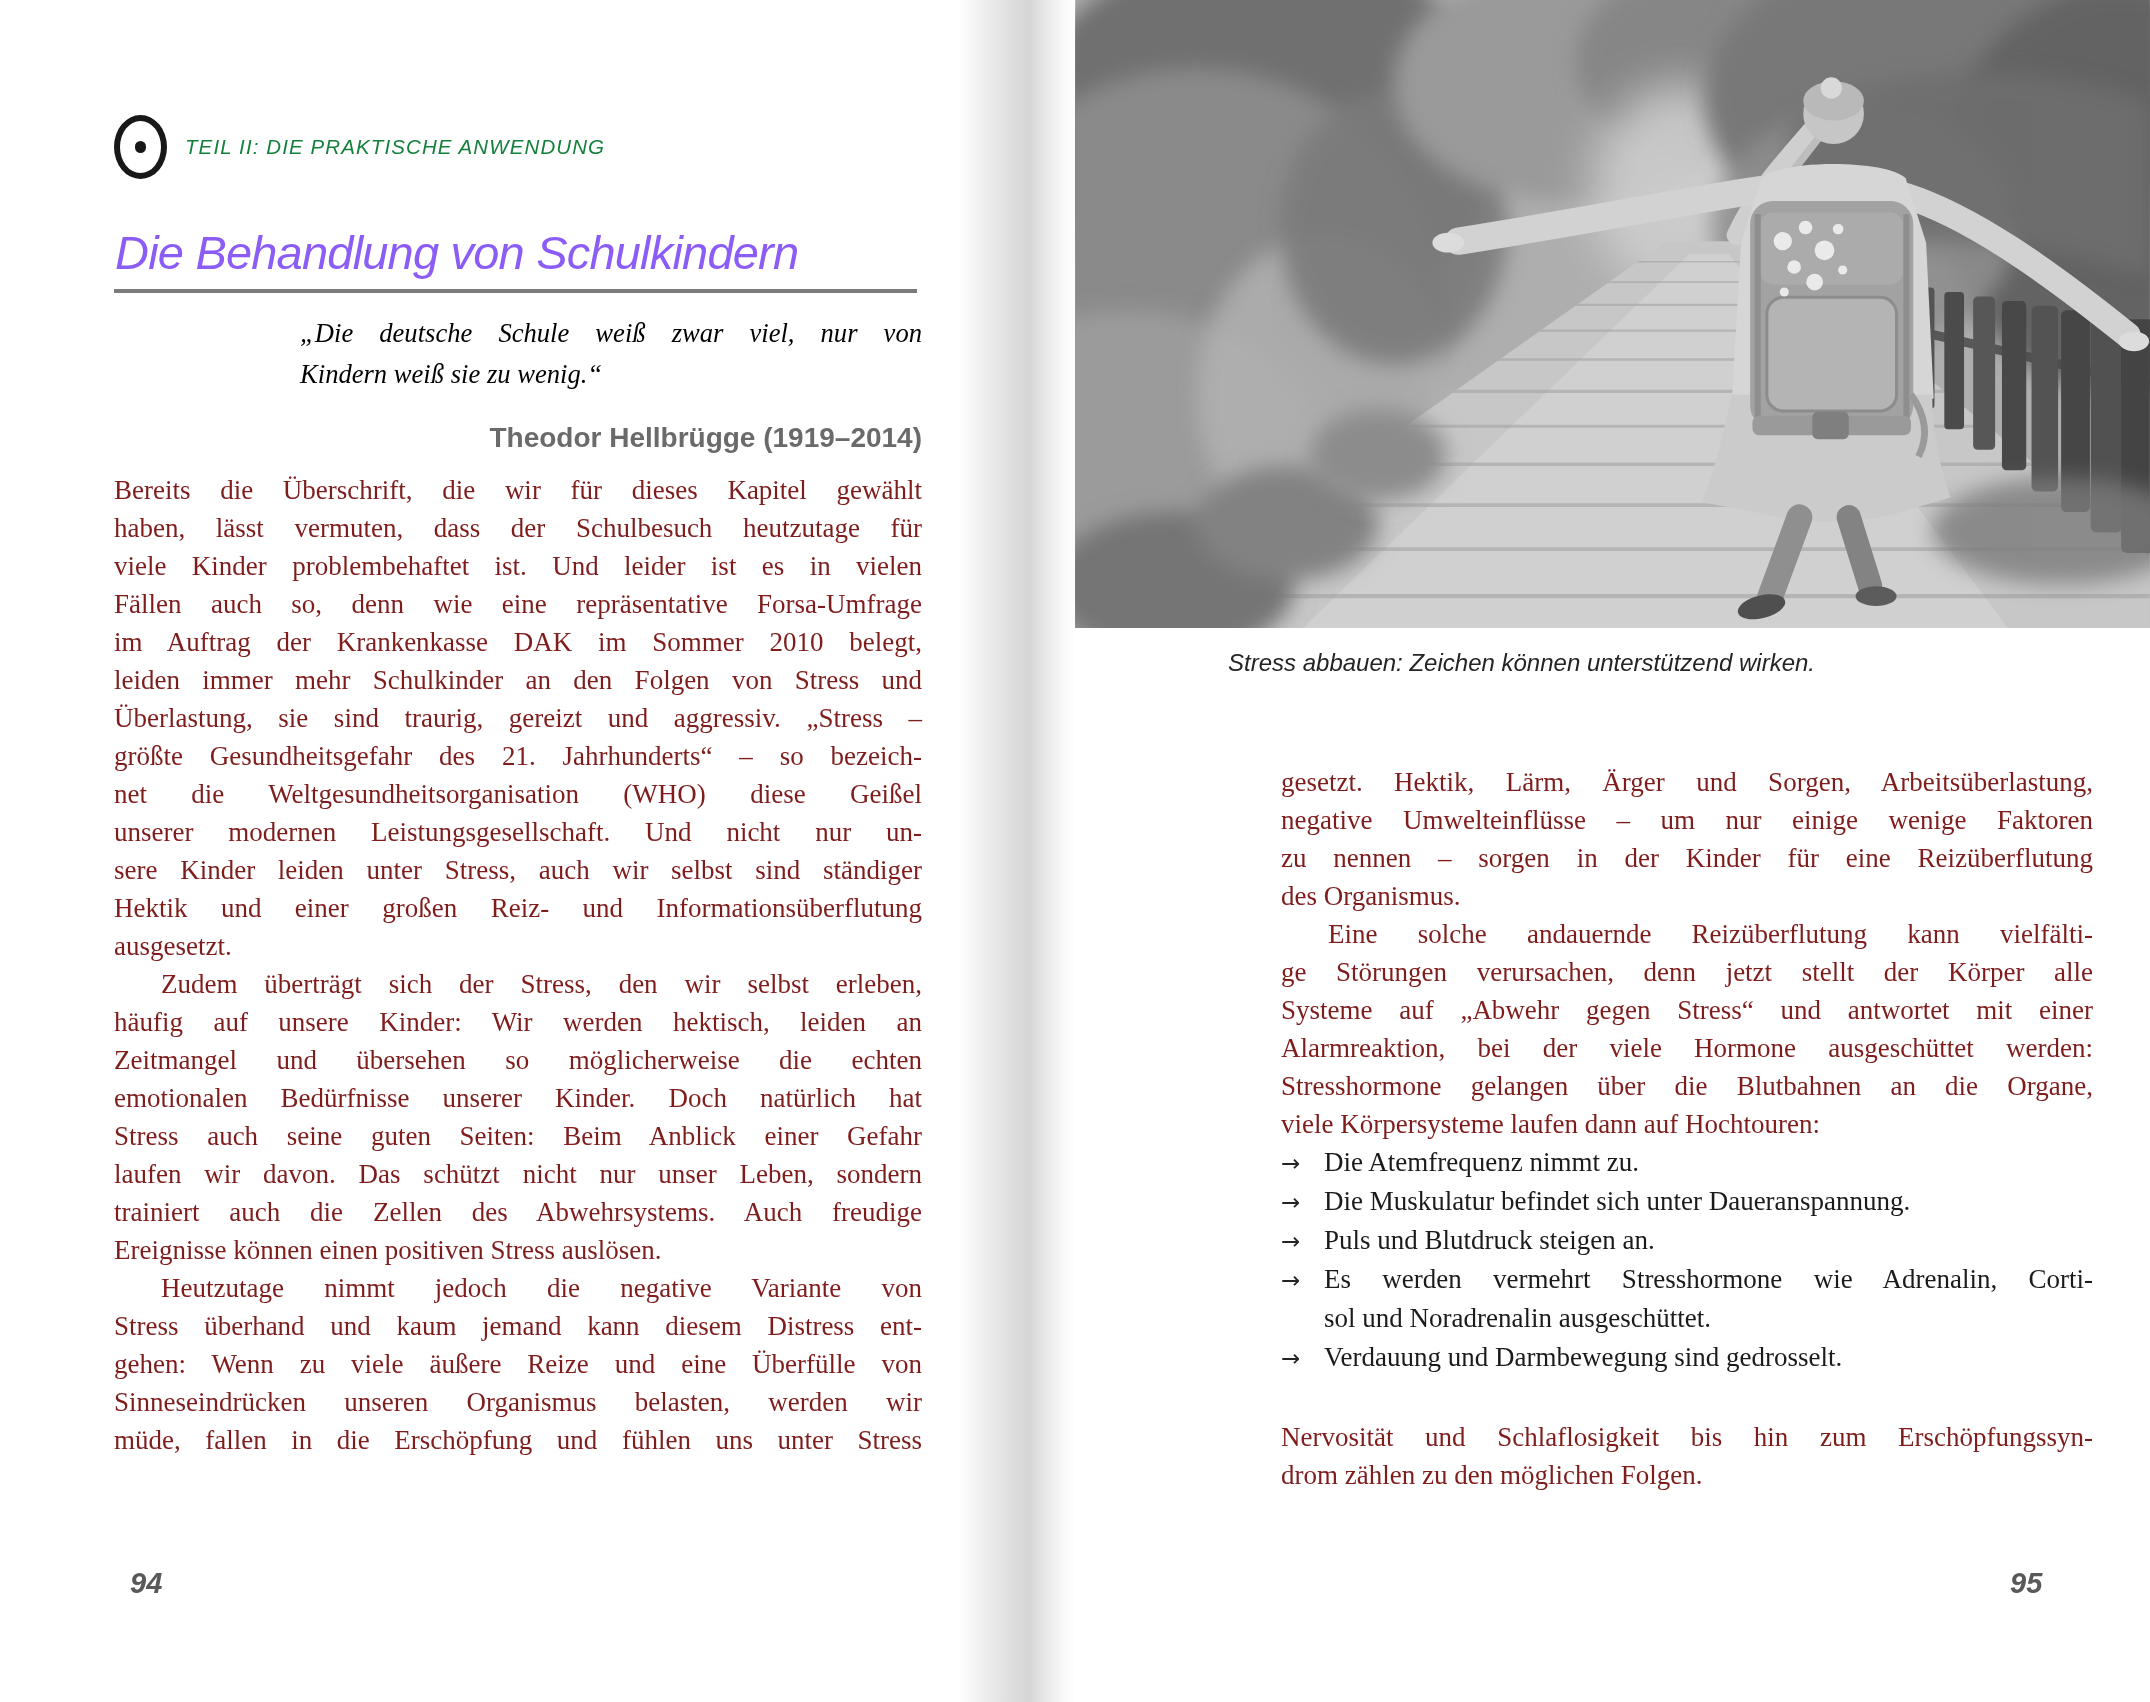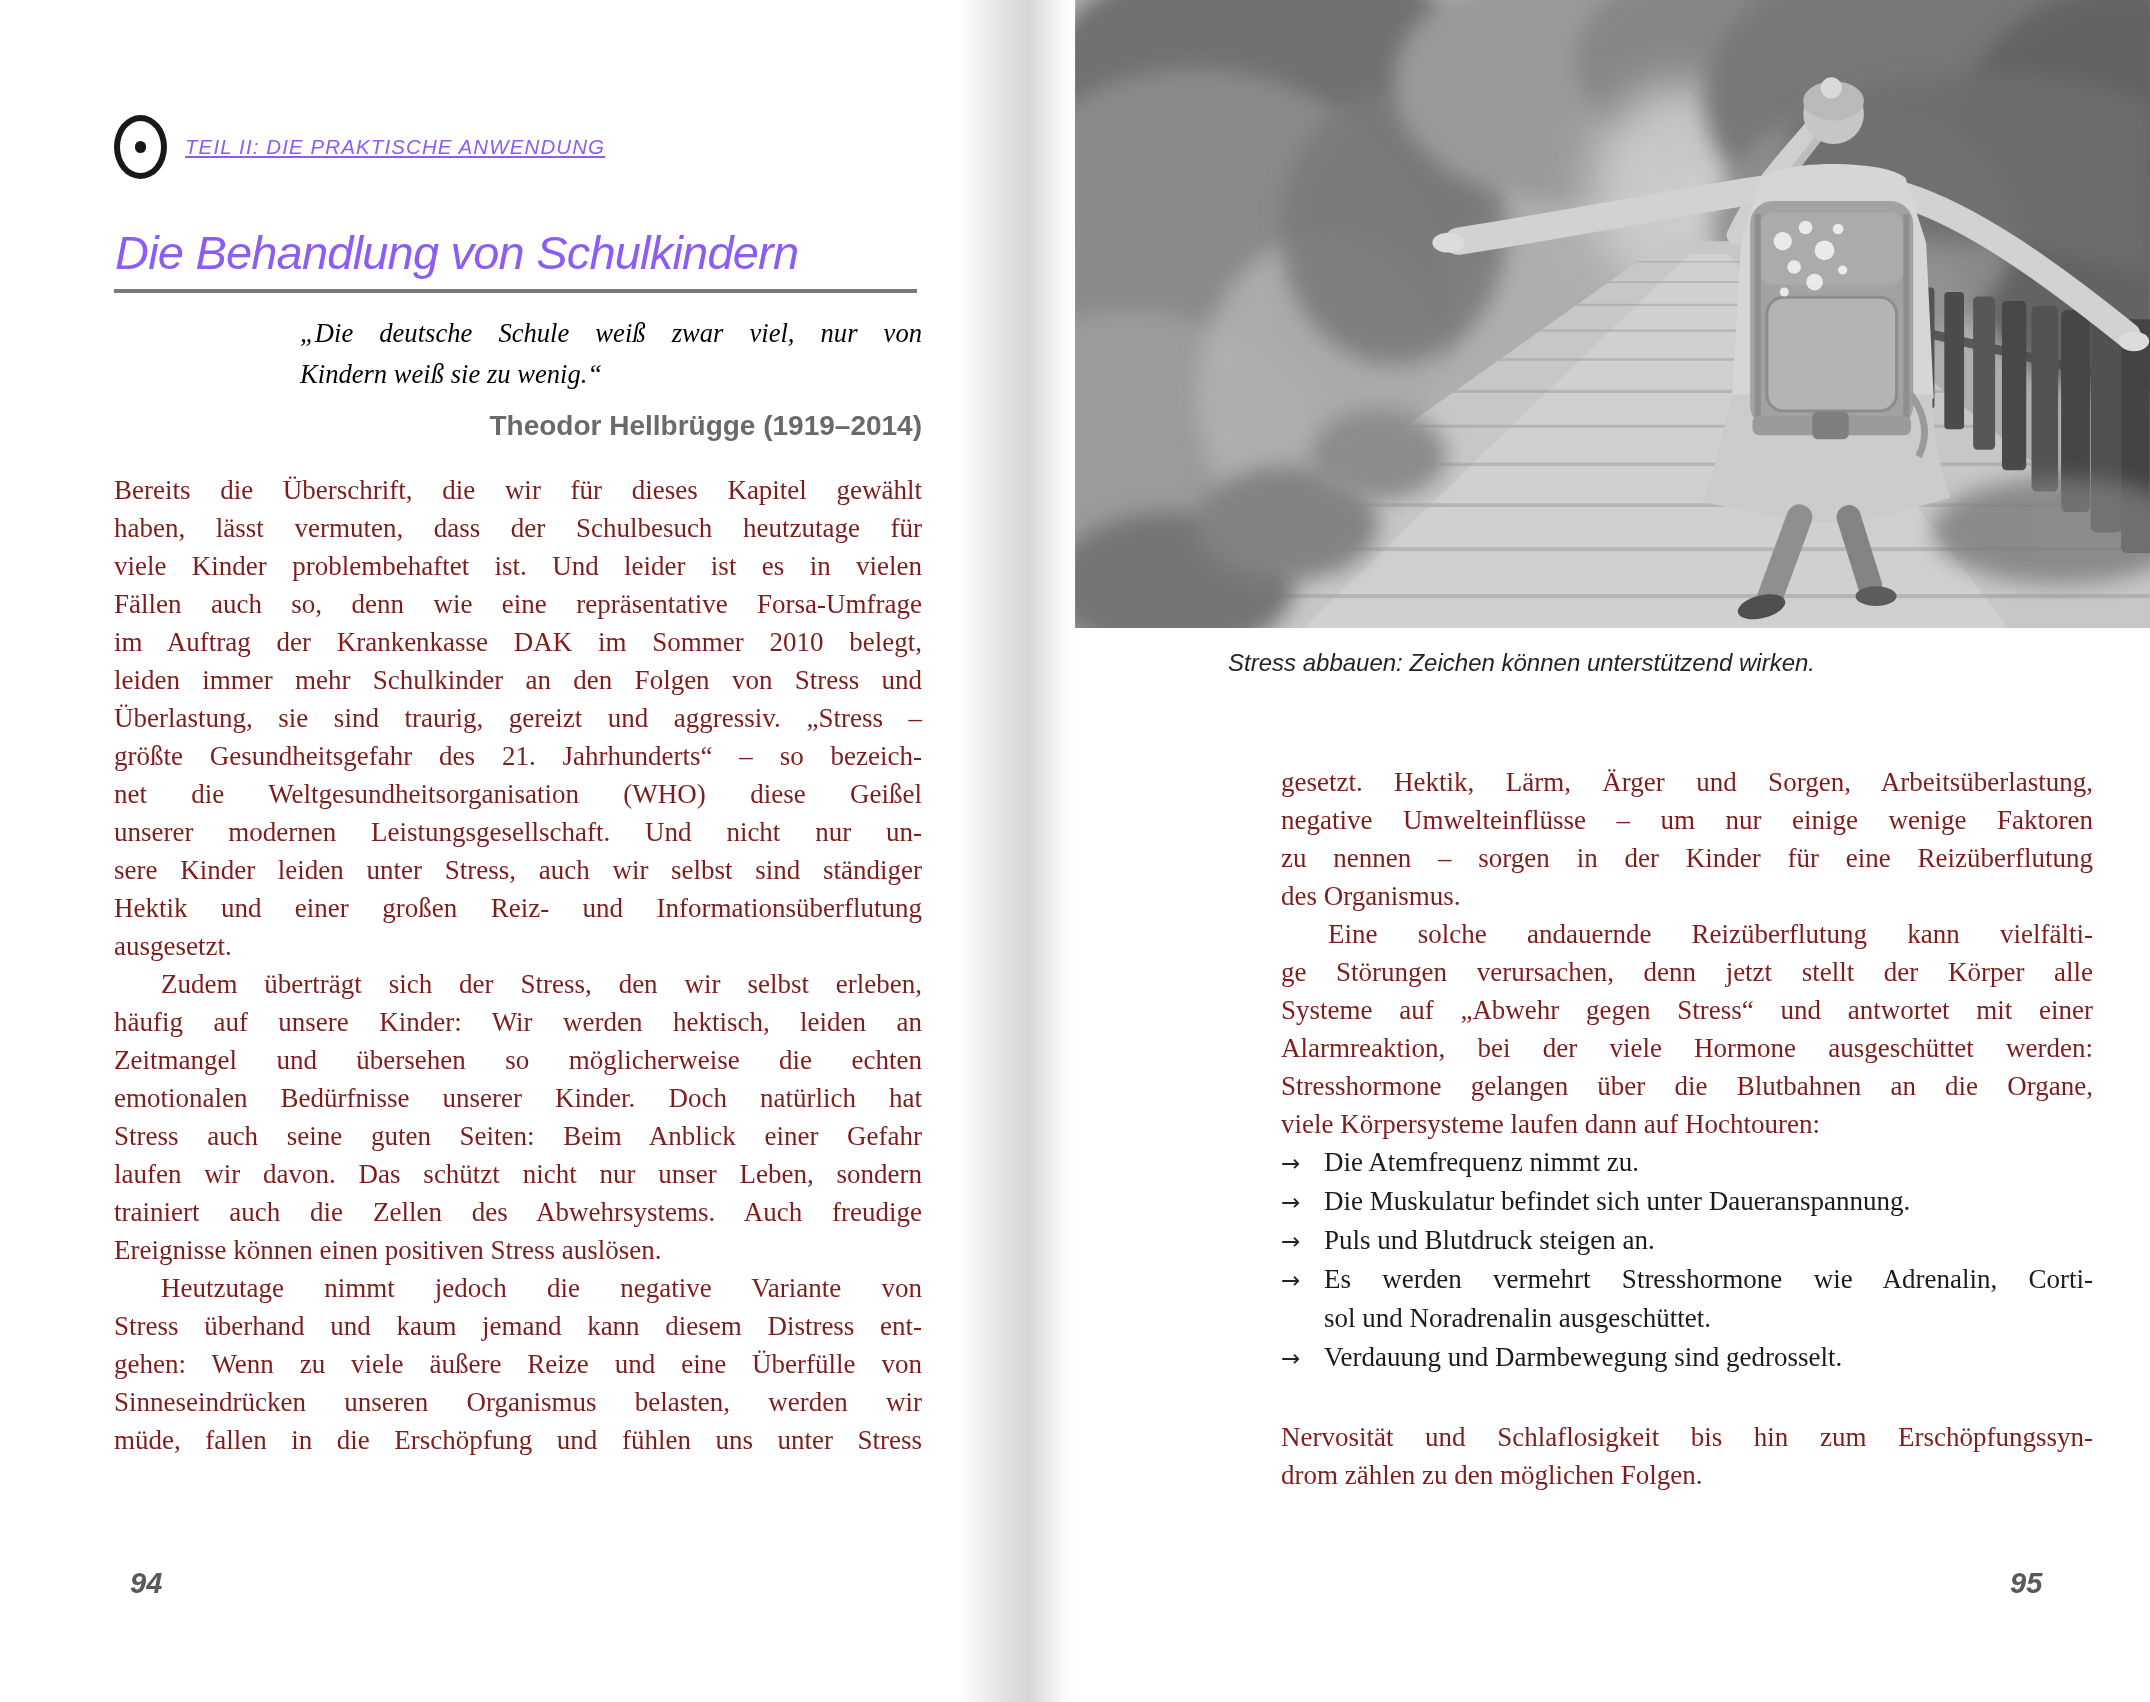--- a/index.html
+++ b/index.html
@@ -2,28 +2,28 @@
 <html style="font-size:12px"><head>
 <meta charset="utf-8">
 <style>
   html,body{margin:0;padding:0;background:#e8e8e8;}
   .spread{position:relative;width:2151px;height:1703px;background:#ffffff;overflow:hidden;
           font-family:"Liberation Serif",serif;}
   
   .left-header{position:absolute;left:114px;top:115px;display:flex;align-items:center;gap:18px;}
   .logo-circle{width:41px;height:52px;border:6.8px solid #181818;border-radius:50%;position:relative;flex:0 0 auto;}
   .logo-dot{position:absolute;left:50%;top:50%;width:11.4px;height:11.4px;margin:-5.7px 0 0 -5.7px;background:#181818;border-radius:50%;}
-  .kicker{font:italic 20.5px/1.1 "Liberation Sans",sans-serif;letter-spacing:1.1px;color:#8b5cf6;white-space:nowrap;text-decoration:underline;}
+  .kicker{font:italic 20.5px/1.1 "Liberation Sans",sans-serif;letter-spacing:1.1px;color:#15803d;white-space:nowrap;}
   .title{position:absolute;left:115px;top:225px;font:italic 47px/55px "Liberation Sans",sans-serif;
          color:#8b5cf6;letter-spacing:-0.8px;white-space:nowrap;}
   .rule{position:absolute;left:114px;top:289px;width:803px;height:3.8px;background:#7b7b7b;}
   .quote{position:absolute;left:300px;top:313px;width:622px;}
   .ql{font:italic 26.6px/41px "Liberation Serif",serif;color:#000000;}
   .ql.j{text-align:justify;text-align-last:justify;}
-  .attr{margin-top:13px;text-align:right;font:bold 28px/35px "Liberation Sans",sans-serif;color:#6a6a6a;}
+  .attr{margin-top:25px;text-align:right;font:bold 28px/35px "Liberation Sans",sans-serif;color:#6a6a6a;}
   .body-left{position:absolute;left:114px;top:471px;width:808px;}
   .body-right{position:absolute;left:1281px;top:763px;width:812px;}
   .bline{font:27px/38px "Liberation Serif",serif;color:#7f1d1d;}
   .bline.j{text-align:justify;text-align-last:justify;}
   .bline.ind{text-indent:47px;}
   .bullet-line{position:relative;padding-left:43px;font:27px/39px "Liberation Serif",serif;color:#1b1b1b;}
   .bullet-line.j{text-align:justify;text-align-last:justify;}
   .arr{position:absolute;left:0;top:0.8px;font:23px/39px "DejaVu Sans",sans-serif;color:#242424;}
   .closing{margin-top:41px;}
   .pagenum{position:absolute;top:1569px;font:italic bold 29px/1 "Liberation Sans",sans-serif;color:#595959;}

